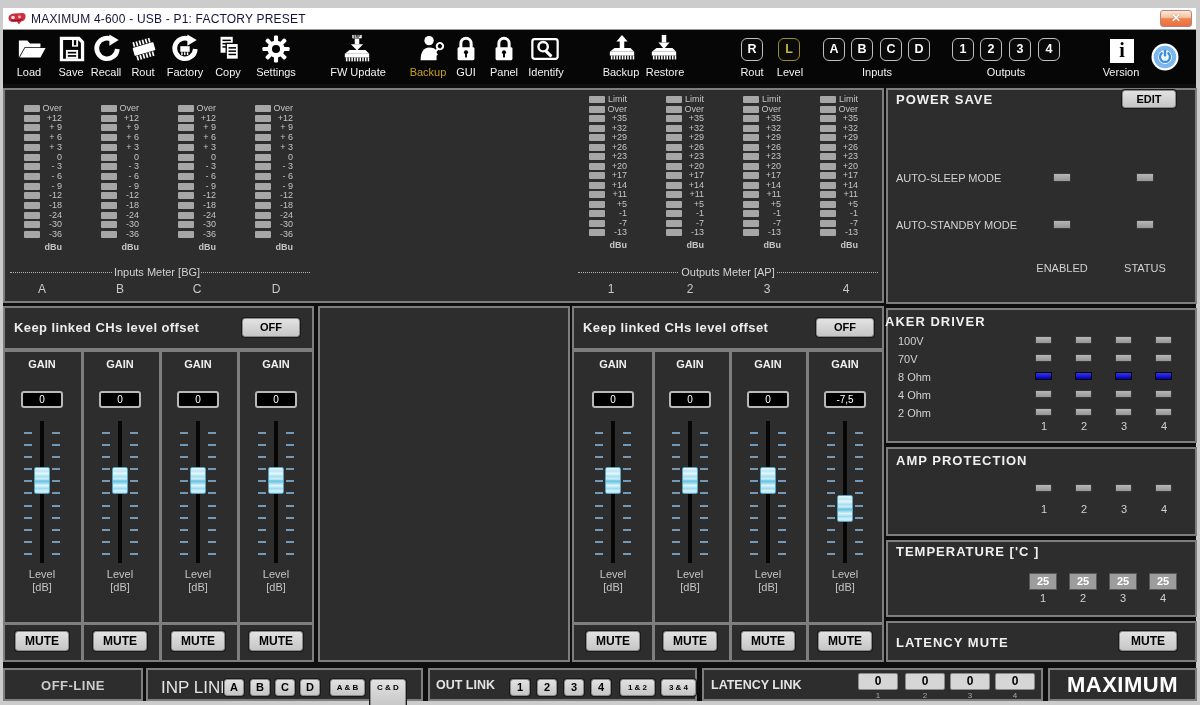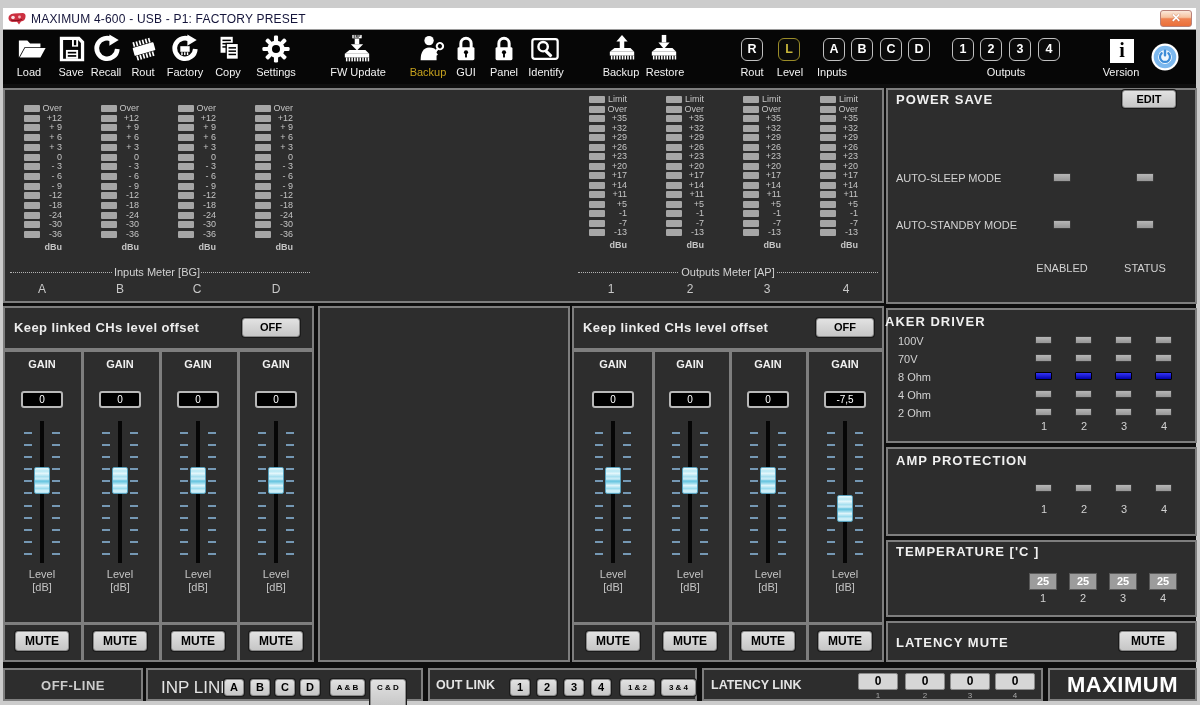--- a/index.html
+++ b/index.html
@@ -180,21 +180,21 @@
   </svg>
 <div style="position:absolute;left:605px;top:66px;width:120px;text-align:center;font-size:11px;color:#f2f2f2;white-space:nowrap">Restore</div>
 <div style="position:absolute;left:741px;top:38px;width:22px;height:23px;background:#0a0a0a;border:1.5px solid #c0c0c0;border-radius:6px;color:#fff;font-weight:700;font-size:12.5px;line-height:20px;text-align:center">R</div>
 <div style="position:absolute;left:778px;top:38px;width:22px;height:23px;background:#0a0a0a;border:1.5px solid #9a8c28;border-radius:6px;color:#c8b63a;font-weight:700;font-size:12.5px;line-height:20px;text-align:center">L</div>
 <div style="position:absolute;left:692px;top:66px;width:120px;text-align:center;font-size:11px;color:#f2f2f2;white-space:nowrap">Rout</div>
 <div style="position:absolute;left:730px;top:66px;width:120px;text-align:center;font-size:11px;color:#f2f2f2;white-space:nowrap">Level</div>
 <div style="position:absolute;left:823px;top:38px;width:22px;height:23px;background:#0a0a0a;border:1.5px solid #c0c0c0;border-radius:6px;color:#fff;font-weight:700;font-size:12.5px;line-height:20px;text-align:center">A</div>
 <div style="position:absolute;left:851px;top:38px;width:22px;height:23px;background:#0a0a0a;border:1.5px solid #c0c0c0;border-radius:6px;color:#fff;font-weight:700;font-size:12.5px;line-height:20px;text-align:center">B</div>
 <div style="position:absolute;left:880px;top:38px;width:22px;height:23px;background:#0a0a0a;border:1.5px solid #c0c0c0;border-radius:6px;color:#fff;font-weight:700;font-size:12.5px;line-height:20px;text-align:center">C</div>
 <div style="position:absolute;left:908px;top:38px;width:22px;height:23px;background:#0a0a0a;border:1.5px solid #c0c0c0;border-radius:6px;color:#fff;font-weight:700;font-size:12.5px;line-height:20px;text-align:center">D</div>
-<div style="position:absolute;left:817px;top:66px;width:120px;text-align:left;font-size:11px;color:#f2f2f2;white-space:nowrap">Inputs</div>
+<div style="position:absolute;left:817px;top:66px;width:120px;text-align:center;font-size:11px;color:#f2f2f2;white-space:nowrap">Inputs</div>
 <div style="position:absolute;left:952px;top:38px;width:22px;height:23px;background:#0a0a0a;border:1.5px solid #c0c0c0;border-radius:6px;color:#fff;font-weight:700;font-size:12.5px;line-height:20px;text-align:center">1</div>
 <div style="position:absolute;left:980px;top:38px;width:22px;height:23px;background:#0a0a0a;border:1.5px solid #c0c0c0;border-radius:6px;color:#fff;font-weight:700;font-size:12.5px;line-height:20px;text-align:center">2</div>
 <div style="position:absolute;left:1009px;top:38px;width:22px;height:23px;background:#0a0a0a;border:1.5px solid #c0c0c0;border-radius:6px;color:#fff;font-weight:700;font-size:12.5px;line-height:20px;text-align:center">3</div>
 <div style="position:absolute;left:1038px;top:38px;width:22px;height:23px;background:#0a0a0a;border:1.5px solid #c0c0c0;border-radius:6px;color:#fff;font-weight:700;font-size:12.5px;line-height:20px;text-align:center">4</div>
 <div style="position:absolute;left:946px;top:66px;width:120px;text-align:center;font-size:11px;color:#f2f2f2;white-space:nowrap">Outputs</div>
 <div style="position:absolute;left:1110px;top:39px;width:24px;height:24px;background:#fff;color:#000;font-family:'Liberation Serif',serif;font-weight:700;font-size:20px;line-height:23px;text-align:center">i</div>
 <div style="position:absolute;left:1061px;top:66px;width:120px;text-align:center;font-size:11px;color:#f2f2f2;white-space:nowrap">Version</div>
 <svg class="ab" style="left:1151px;top:43px" width="28" height="28" viewBox="0 0 28 28">
     <circle cx="14" cy="14" r="13.5" fill="#ffffff"></circle>
     <circle cx="14" cy="14" r="9" fill="none" stroke="#7cb8ee" stroke-width="4.6"></circle>

